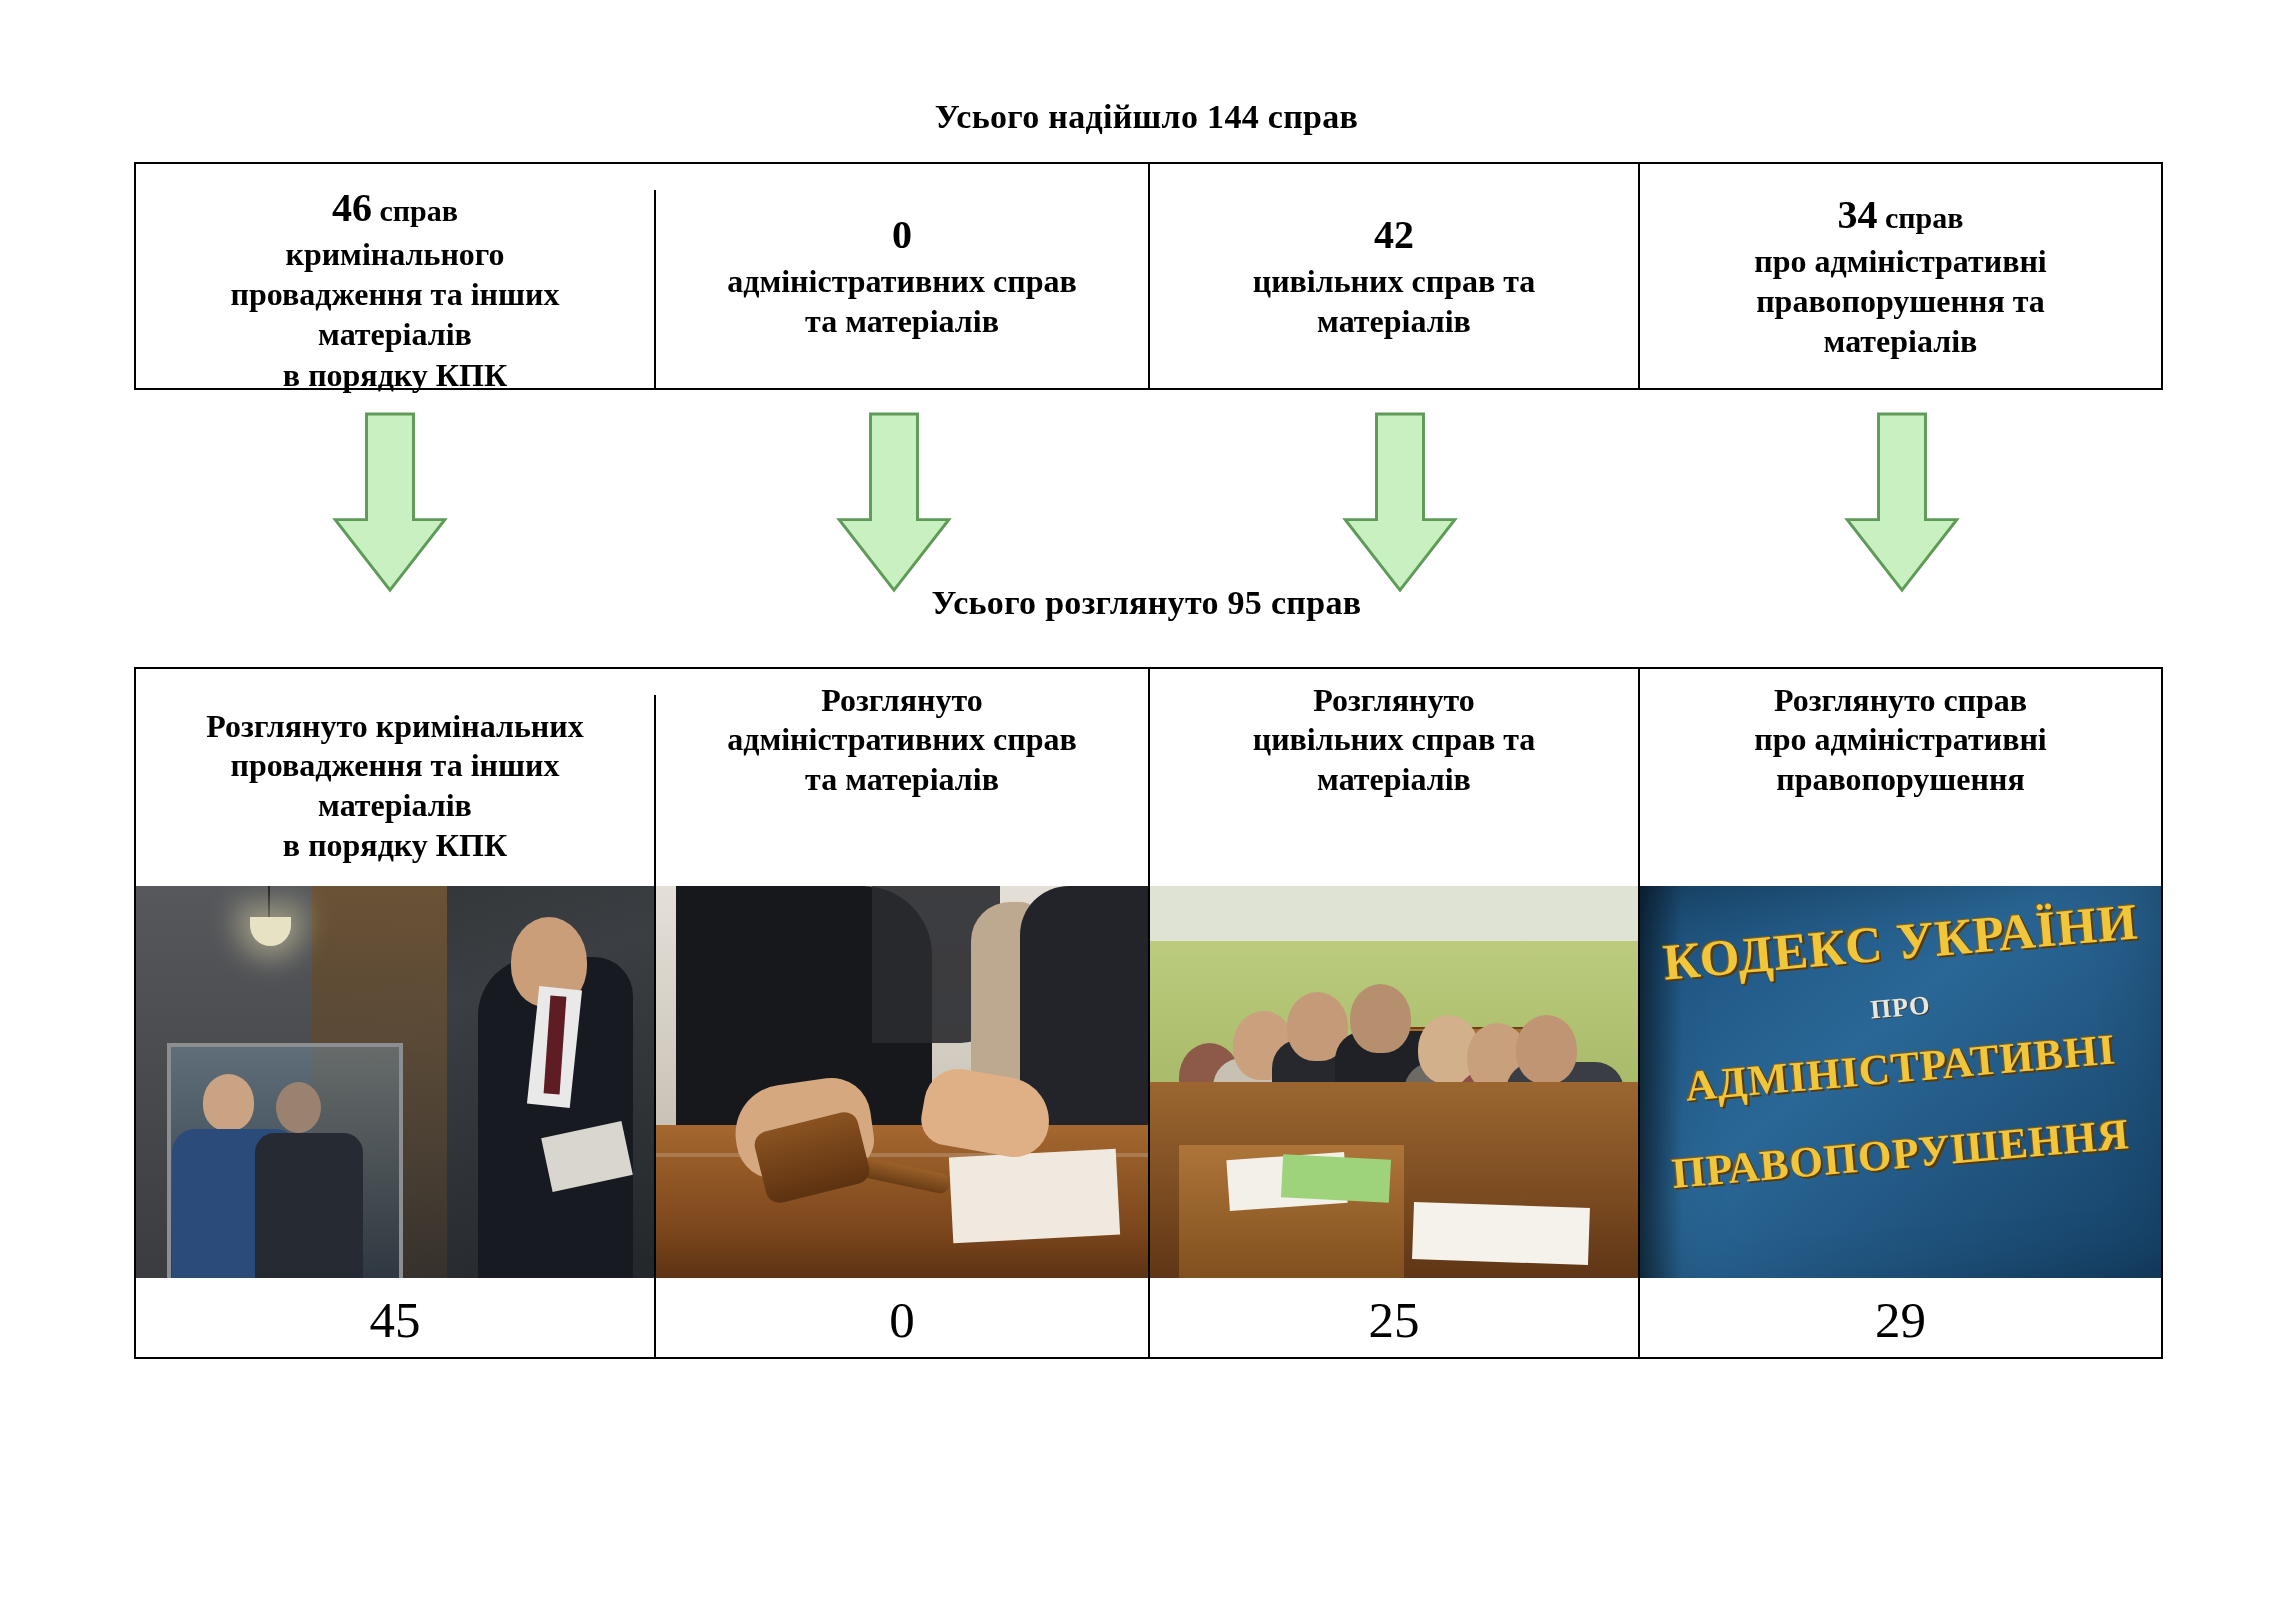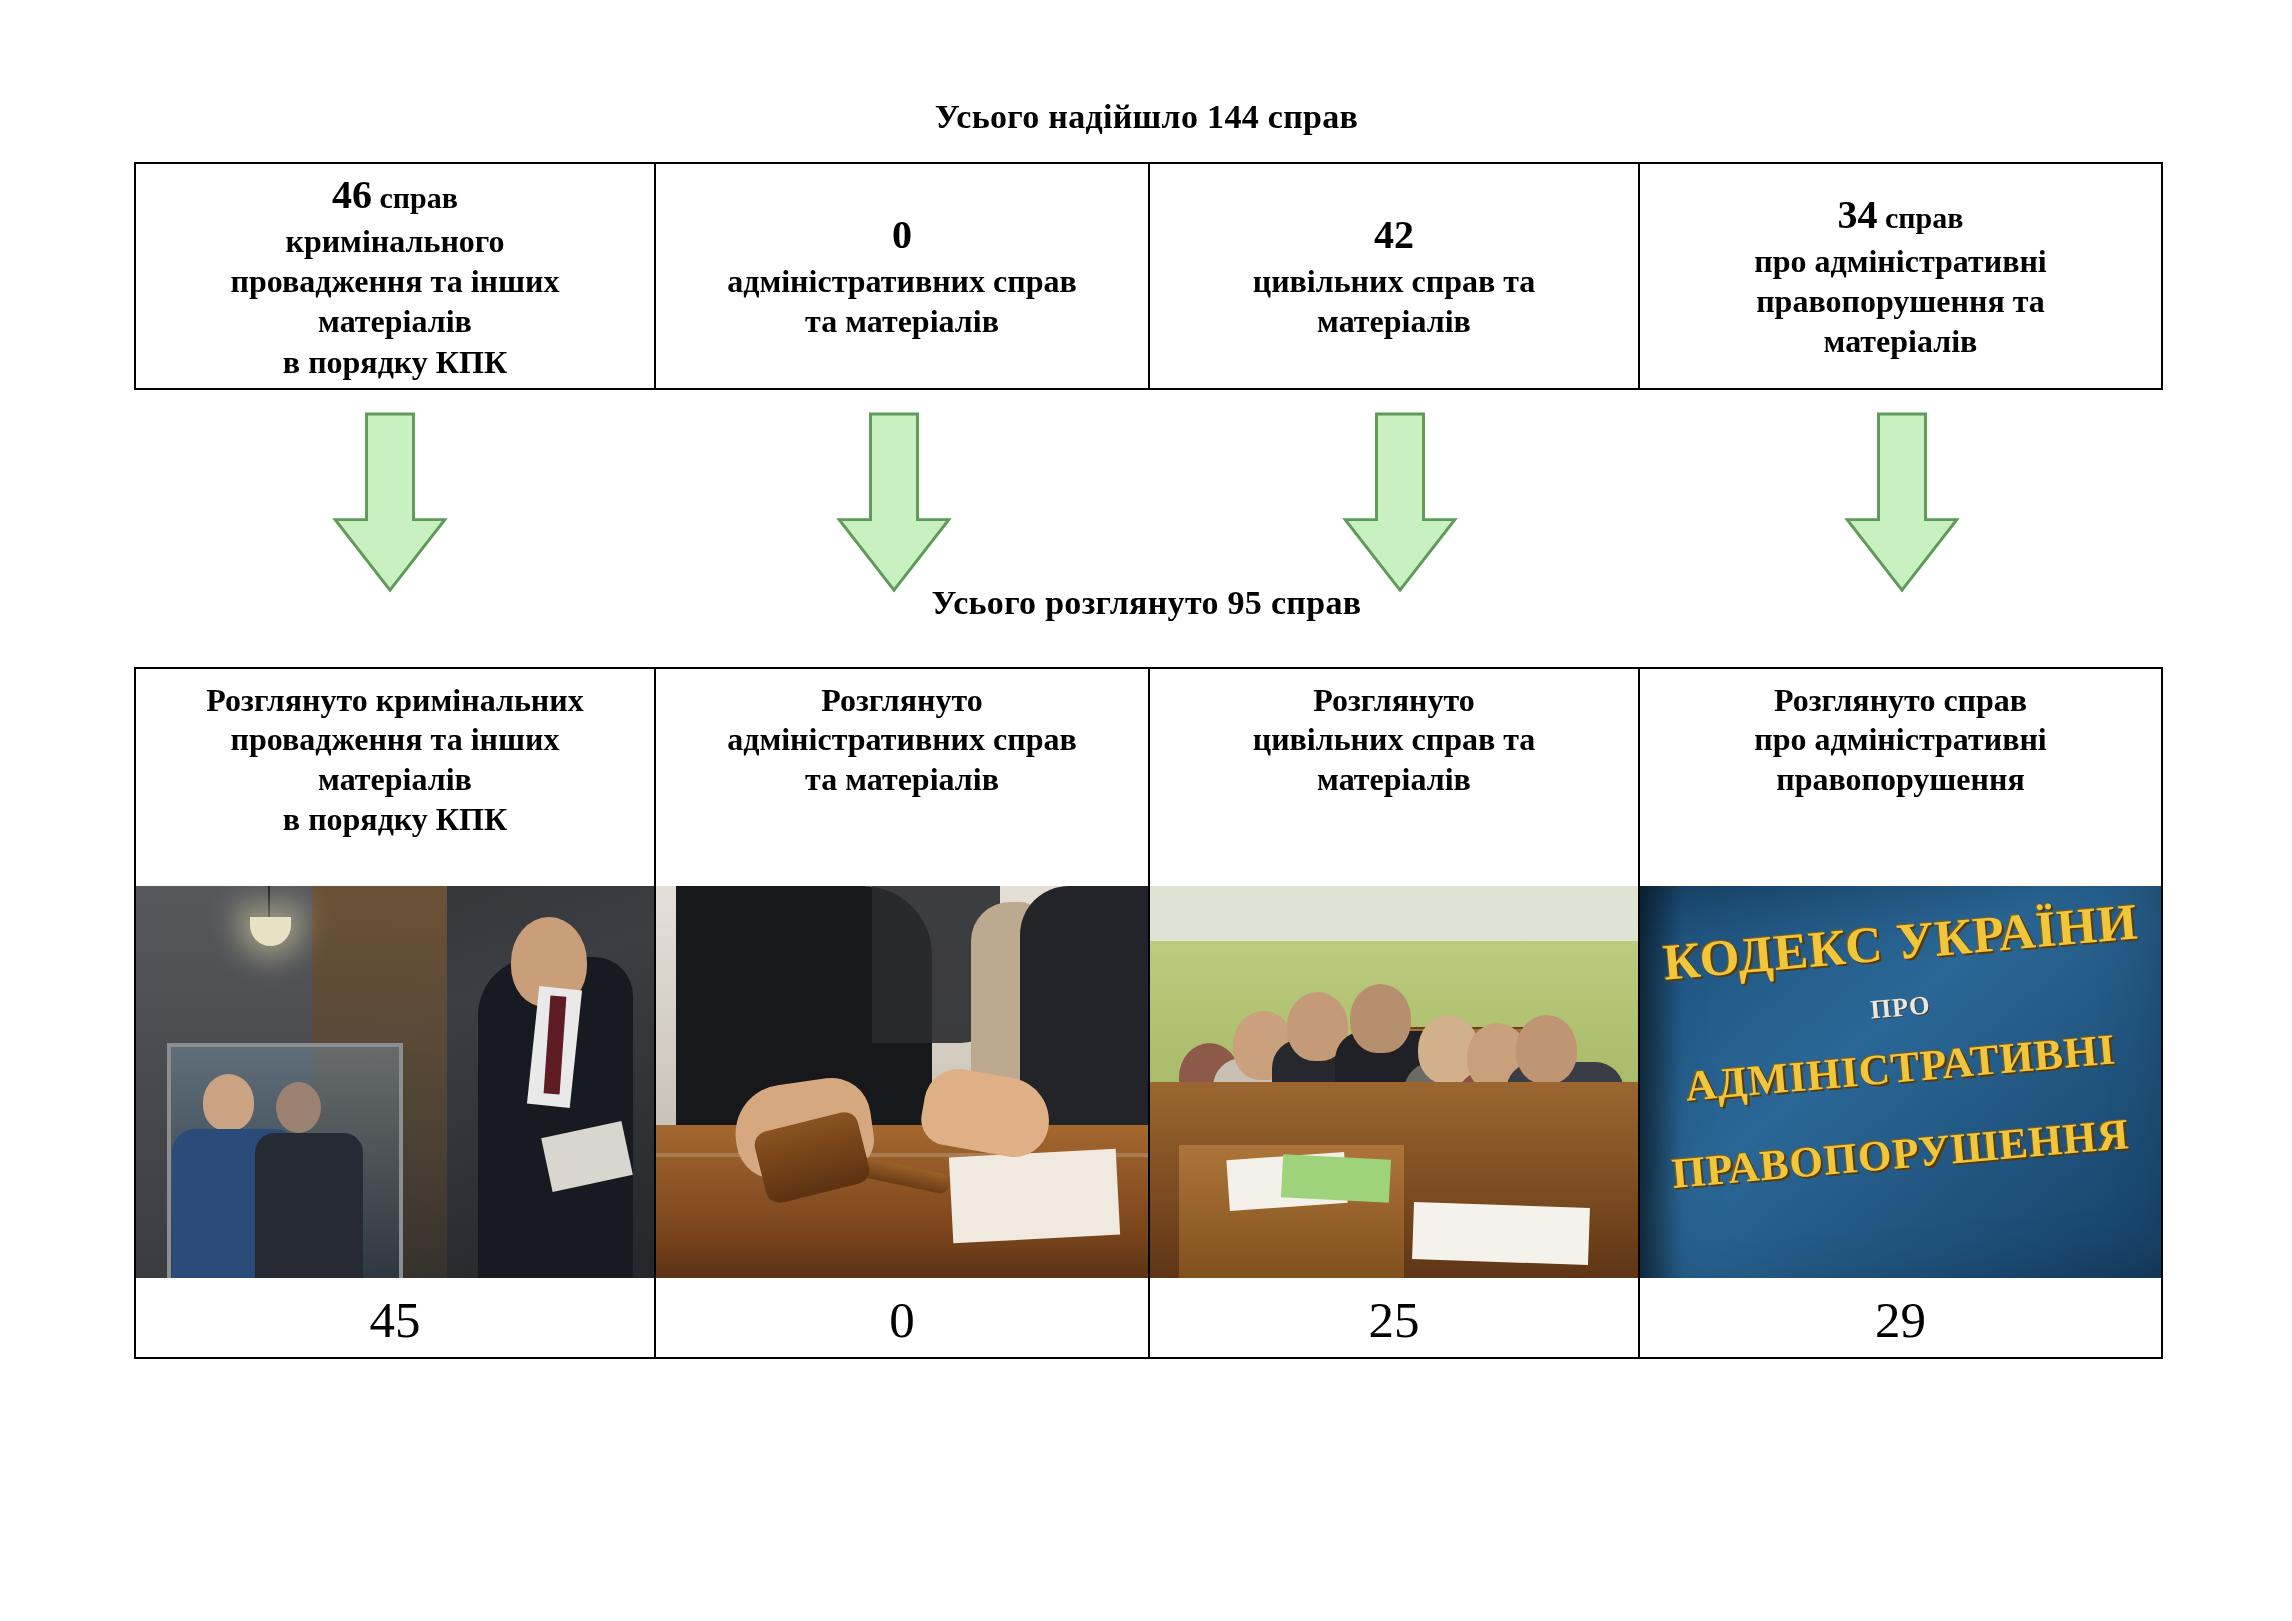--- a/index.html
+++ b/index.html
@@ -58,21 +58,21 @@
   .cell {
     border-right: 2.9px solid #000;
     box-sizing: border-box;
     display: flex;
     flex-direction: column;
     align-items: center;
   }
   .cell:last-child { border-right: none; }
 
   
-  .col-0 { width: 520px; }
+  .col-0 { width: 520px; margin-top: 26px; }
   .col-1 { width: 494px; }
   .col-2 { width: 490px; }
   .col-3 { width: 521px; }
 
   .cell-top {
     justify-content: center;
     padding: 5.9px 9.8px;
   }
   .cell-top .ct {
     text-align: center;

